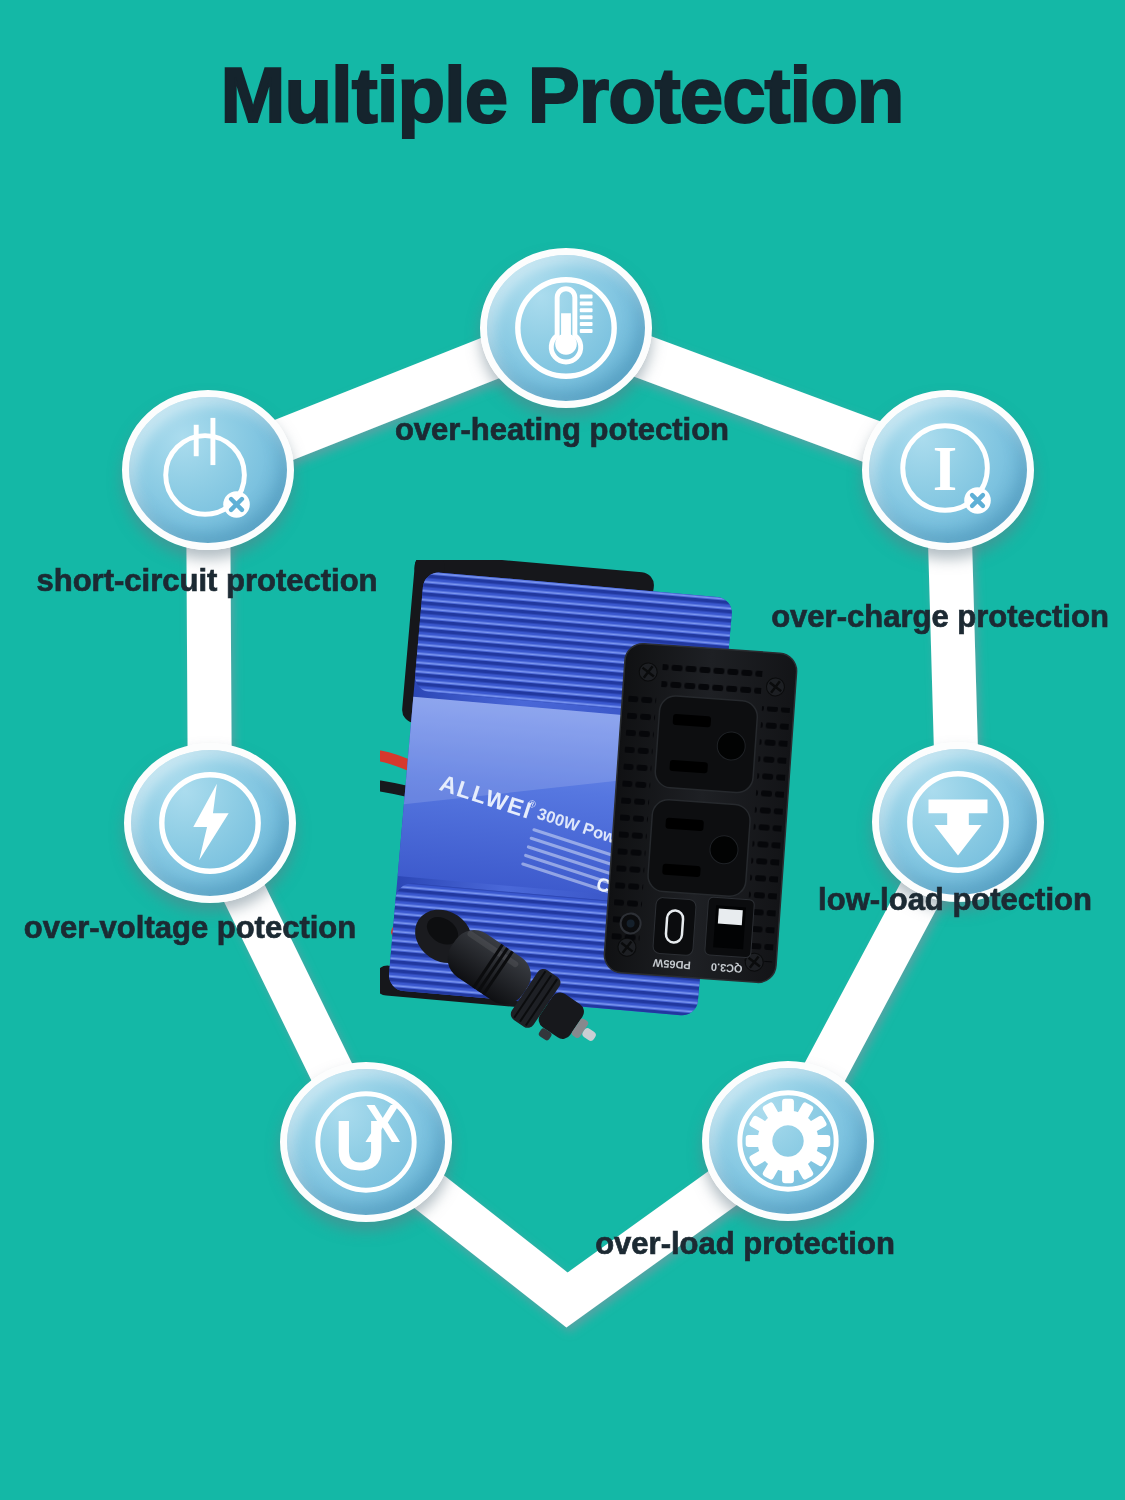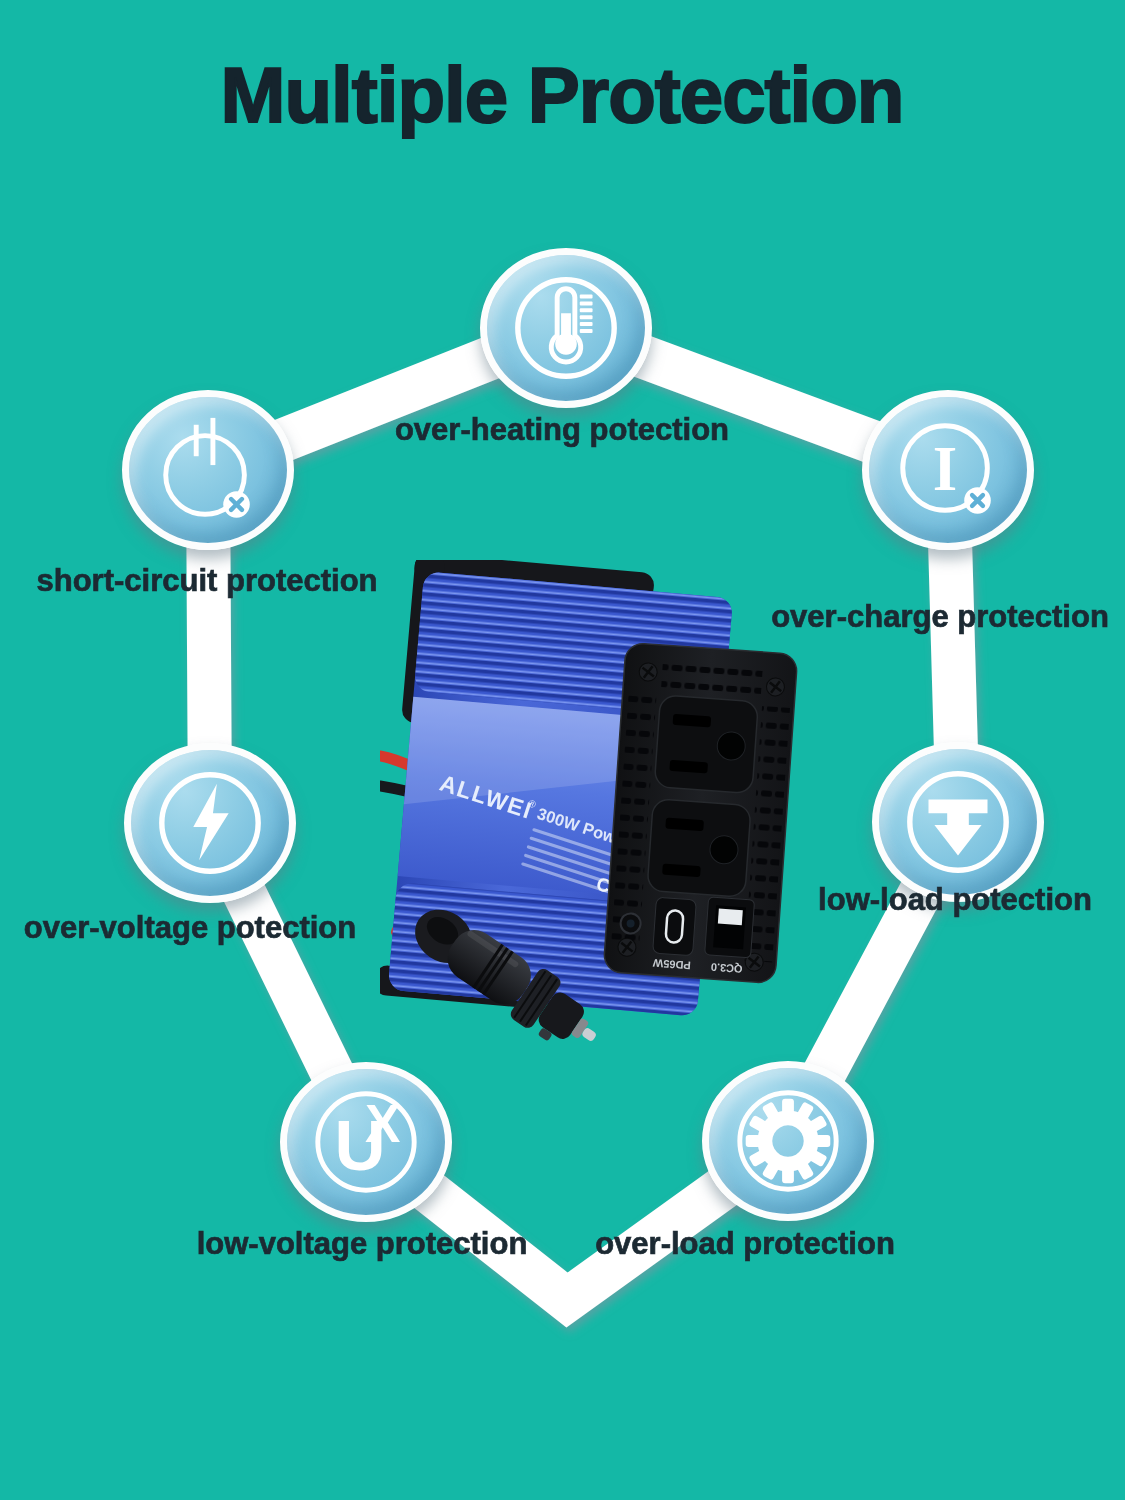--- a/index.html
+++ b/index.html
@@ -107,21 +107,20 @@
   </div>
   <div class="plabel l-lowload">low-load potection</div>
 
   <div class="pcircle c-lowvoltage">
     <svg width="118" height="118" viewBox="0 0 120 120">
       <circle cx="60" cy="60" r="49" fill="none" stroke="#fff" stroke-width="5"></circle>
       <text x="54" y="88" font-size="72" font-weight="bold" font-family="'Liberation Sans',sans-serif" fill="#fff" text-anchor="middle">U</text>
       <text x="77" y="60" font-size="54" font-weight="bold" font-family="'Liberation Sans',sans-serif" fill="#fff" text-anchor="middle">X</text>
     </svg>
   </div>
-  <div class="plabel l-lowvoltage">low-voltage protection</div>
 
   <div class="pcircle c-overload">
     <svg width="118" height="118" viewBox="0 0 120 120">
       <circle cx="60" cy="60" r="49" fill="none" stroke="#fff" stroke-width="5"></circle>
       <g fill="#fff">
         <rect x="54" y="17" width="12" height="15" rx="3"></rect>
         <rect x="54" y="17" width="12" height="15" rx="3" transform="rotate(30 60 60)"></rect>
         <rect x="54" y="17" width="12" height="15" rx="3" transform="rotate(60 60 60)"></rect>
         <rect x="54" y="17" width="12" height="15" rx="3" transform="rotate(90 60 60)"></rect>
         <rect x="54" y="17" width="12" height="15" rx="3" transform="rotate(120 60 60)"></rect>

